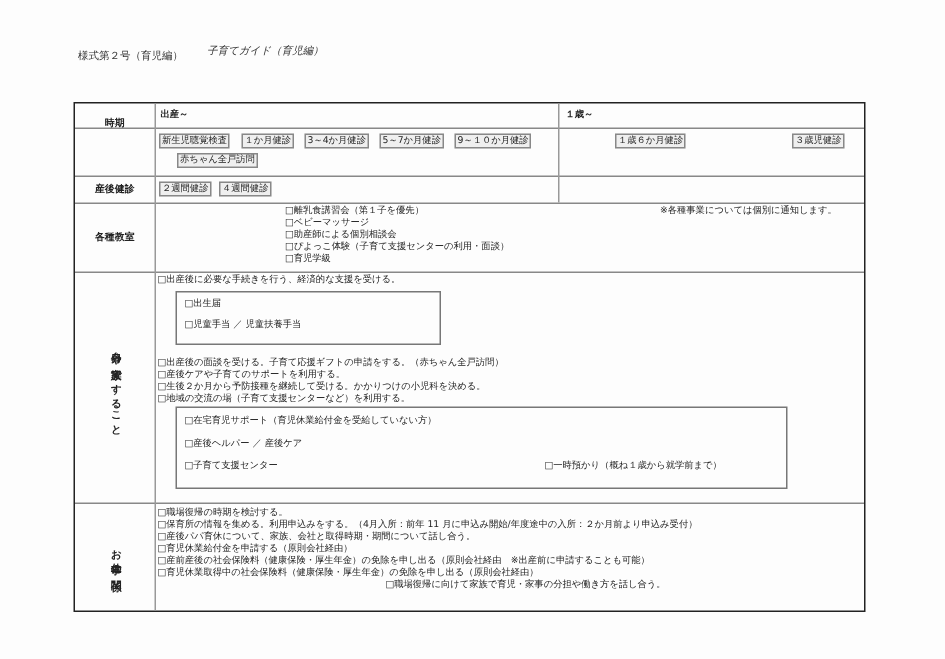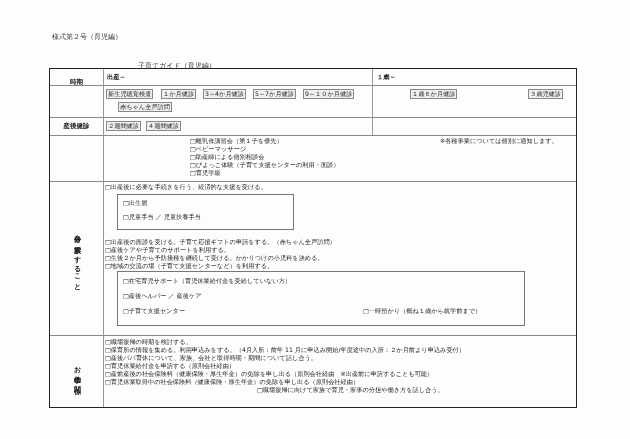--- a/index.html
+++ b/index.html
@@ -1,20 +1,20 @@
 <!DOCTYPE html>
 <html><head>
 <meta charset="utf-8">
 <style>
   html, body { margin:0; padding:0; background:#fdfdfd; }
   body { width:630px; height:439px; position:relative; overflow:hidden;
          font-family:"DejaVu Sans", sans-serif; color:#222; font-size:6.4px; line-height:1.3; }
   .abs { position:absolute; }
   .form-no { left:52px; top:33px; font-family:"DejaVu Serif", serif; font-size:7px; color:#333; }
-  .doc-title { left:138px; top:62px; font-family:"DejaVu Serif", serif; font-size:7px; color:#333; }
+  .doc-title { left:138px; top:30px; font-family:"DejaVu Serif", serif; font-size:7px; color:#333;font-style:italic; }
   .table { left:49px; top:68px; width:528px; height:340px; border:1.4px solid #222; box-sizing:border-box; }
   .hline { position:absolute; left:0; right:0; height:0; border-top:1px solid #888; }
   .vline { position:absolute; top:0; width:0; border-left:1px solid #999; }
   .rowlabel { position:absolute; left:0; width:53px; display:flex; align-items:center; justify-content:center;
               font-weight:bold; font-size:6.6px; }
   .vlabel { writing-mode:vertical-rl; letter-spacing:1px; font-weight:bold; font-size:7px; }
   .chip { position:absolute; border:1px solid #888; background:#efefef; padding:0 1px; font-size:6.2px; line-height:8px; white-space:nowrap; }
   .txt { position:absolute; white-space:nowrap; font-size:6.2px; }
   .box { position:absolute; border:1px solid #777; box-sizing:border-box; }
 </style>
@@ -45,20 +45,21 @@
   <div class="chip" style="left:203px; top:20px;">5～7か月健診</div>
   <div class="chip" style="left:253px; top:20px;">9～１０か月健診</div>
   <div class="chip" style="left:68px; top:33px;">赤ちゃん全戸訪問</div>
   <div class="chip" style="left:360px; top:20px;">１歳６か月健診</div>
   <div class="chip" style="left:478px; top:20px;">３歳児健診</div>
 
   <div class="rowlabel" style="top:48px; height:18px;">産後健診</div>
   <div class="chip" style="left:56px; top:52px;">２週間健診</div>
   <div class="chip" style="left:96px; top:52px;">４週間健診</div>
 
+  <div class="rowlabel" style="top:66px; height:46px;">各種教室</div>
   <div class="txt" style="left:140px; top:68px;">□離乳食講習会（第１子を優先）</div>
   <div class="txt" style="left:140px; top:76px;">□ベビーマッサージ</div>
   <div class="txt" style="left:140px; top:84px;">□助産師による個別相談会</div>
   <div class="txt" style="left:140px; top:92px;">□ぴよっこ体験（子育て支援センターの利用・面談）</div>
   <div class="txt" style="left:140px; top:100px;">□育児学級</div>
   <div class="txt" style="left:390px; top:68px;">※各種事業については個別に通知します。</div>
 
   <div class="rowlabel" style="top:112px; height:154px;">
     <span class="vlabel">自分や家族ですること</span>
   </div>

